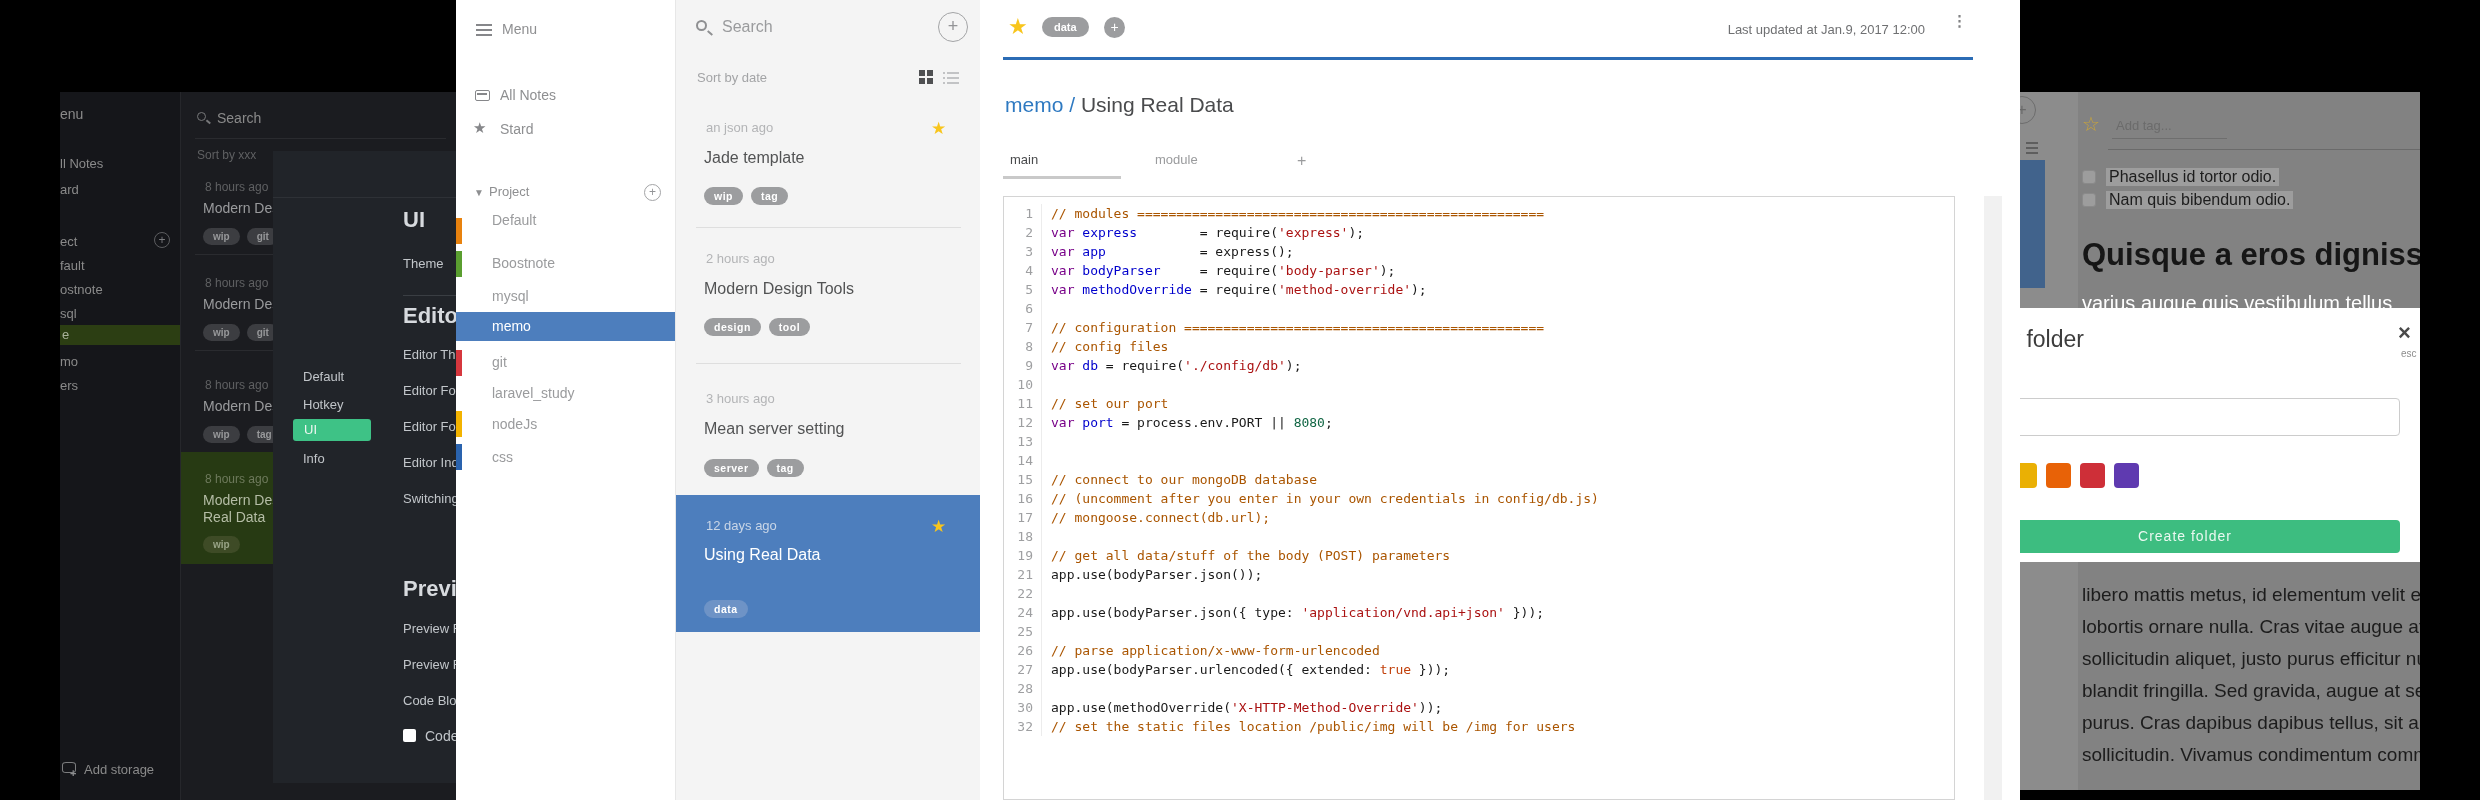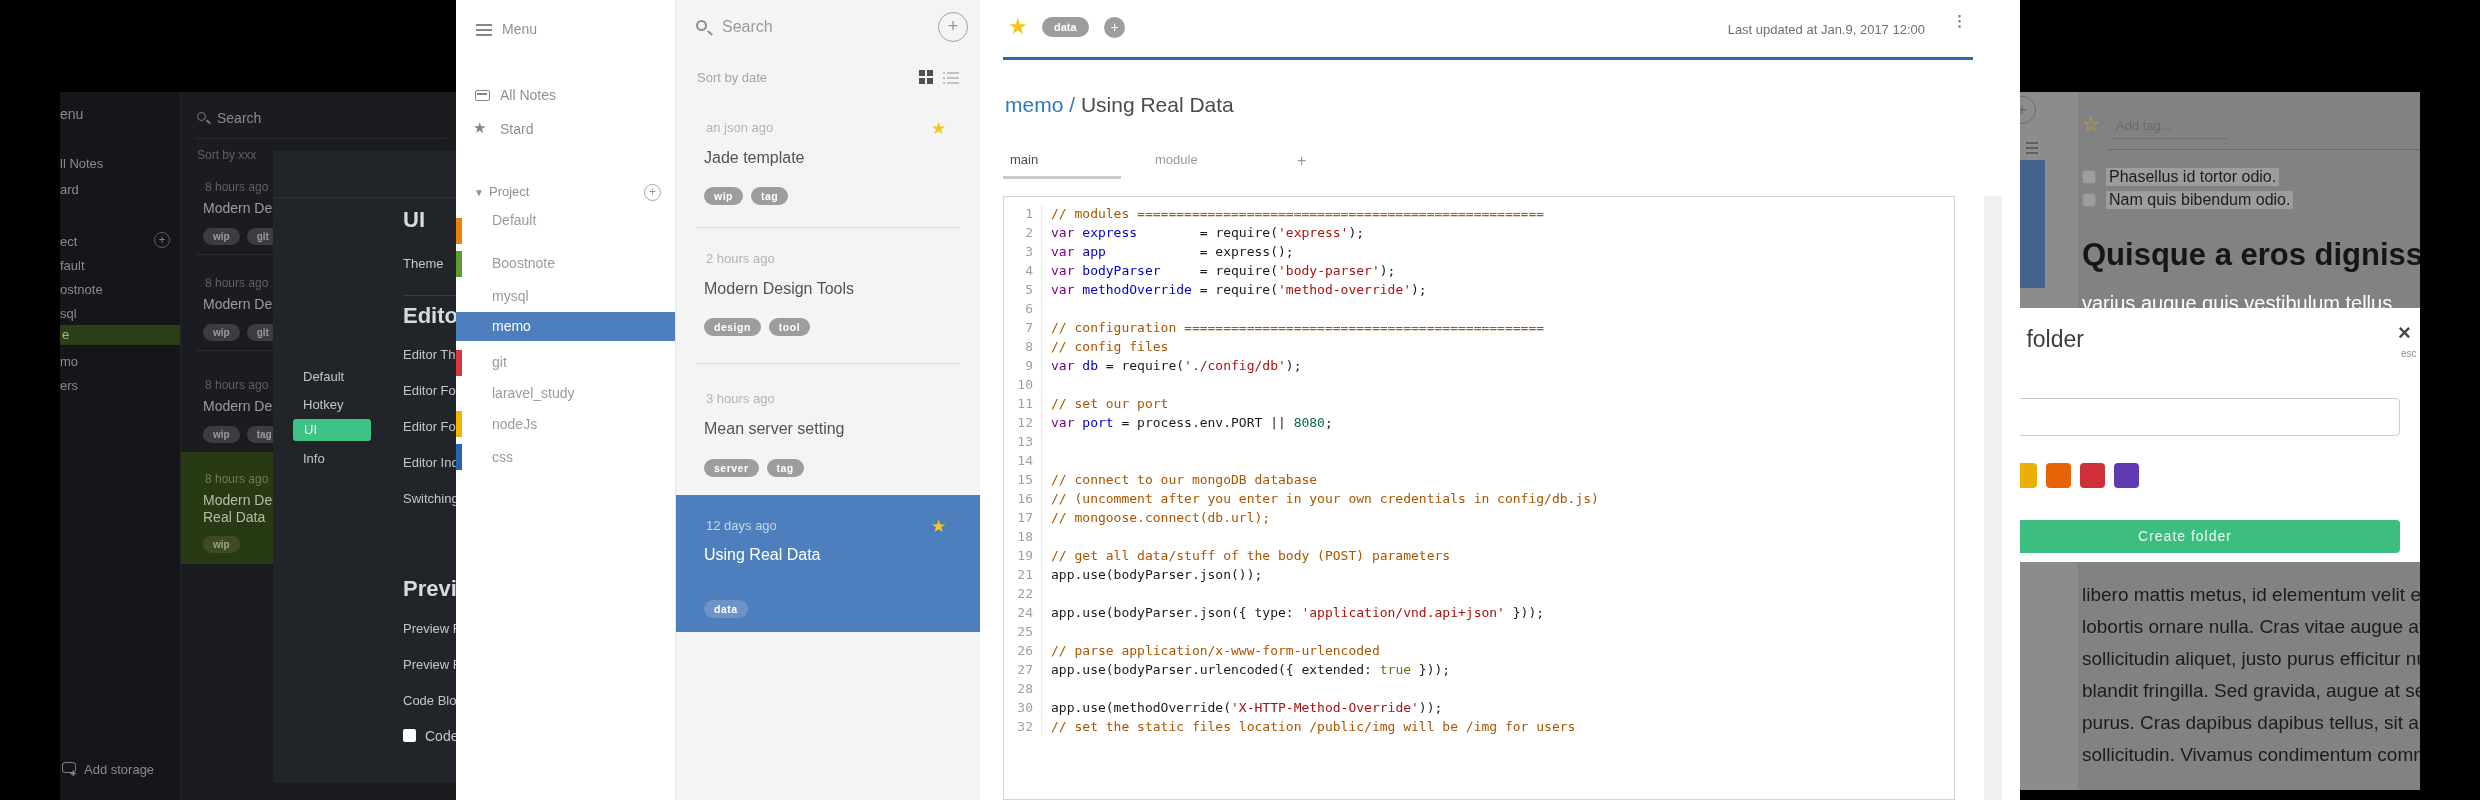--- a/index.html
+++ b/index.html
@@ -88,21 +88,21 @@
   .tab { position:absolute; top:152px; font-size:13px; color:#9a9b9d; }
   .tab.active { color:#4a4b4d; }
   #tab-underline { position:absolute; left:23px; top:176px; width:118px; height:3px; background:#c9c9c9; }
   #code-box { position:absolute; left:23px; top:196px; width:952px; height:604px; background:#fff;
               border:1px solid #d4d4d4; overflow:hidden; padding-top:7px;
               font-family:"DejaVu Sans Mono", monospace; font-size:13px; }
   .code-row { display:flex; height:19px; line-height:19px; white-space:pre; }
   .gut { width:38px; text-align:right; padding-right:8px; color:#9e9fa1; flex:none;
          border-right:1px solid #ececec; margin-right:9px; }
   .cm-com{color:#aa5500;} .cm-key{color:#770088;} .cm-def{color:#0000cc;}
-  .cm-str{color:#aa1111;} .cm-num{color:#116644;} .cm-atom{color:#4d7c0f;} .cm-plain{color:#1a1a1a;}
+  .cm-str{color:#aa1111;} .cm-num{color:#116644;} .cm-atom{color:#c2410c;} .cm-plain{color:#1a1a1a;}
   #ed-scrollbar { position:absolute; right:18px; top:196px; width:18px; height:604px; background:#f1f1f1; }
 
   
   #modal-win { left:2020px; top:92px; width:400px; height:698px; background:#828282; z-index:5; overflow:hidden; }
   #mw-leftcol { position:absolute; left:0; top:0; width:58px; height:698px; background:#8c8c8c; }
   #mw-bluenote { position:absolute; left:0; top:68px; width:25px; height:128px; background:#41638c; }
   #mw-pluscirc { position:absolute; left:-12px; top:4px; width:28px; height:28px; border:1px solid #6d6d6d; border-radius:50%;
                  color:#696969; font-size:16px; text-align:center; line-height:26px; }
   .mw-listicon { position:absolute; left:2px; top:50px; width:16px; height:12px; }
   .mw-listicon i { position:absolute; left:4px; width:12px; height:2px; background:#5e5e5e; }

